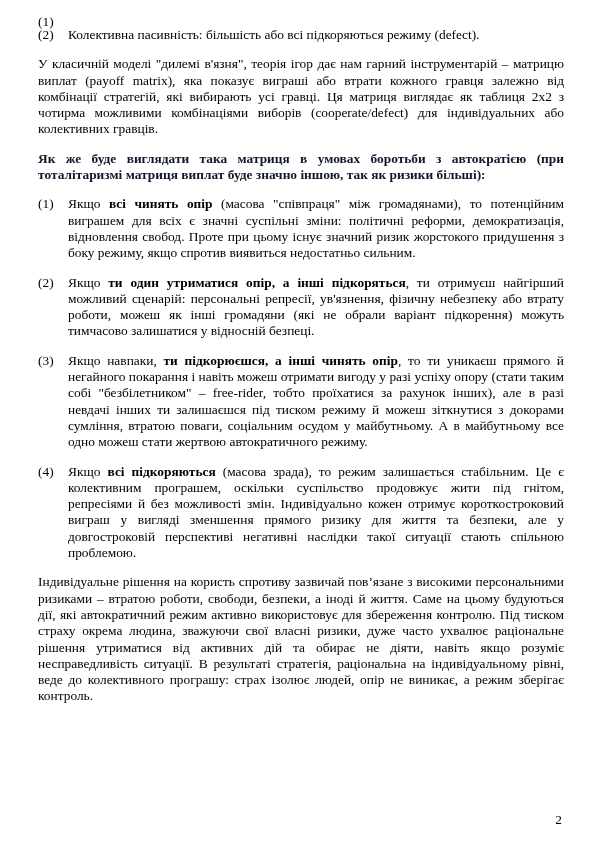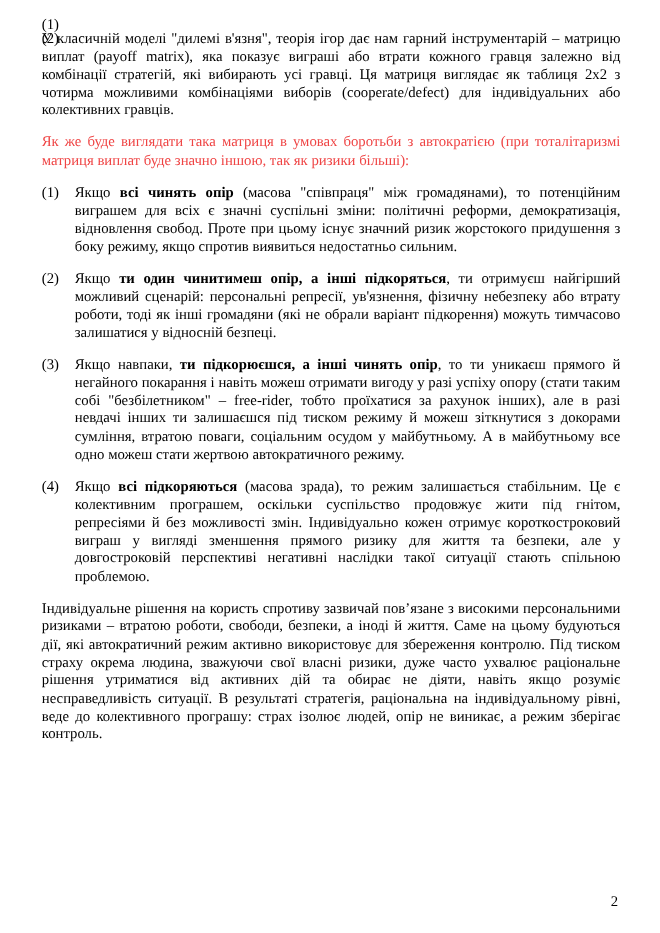--- a/index.html
+++ b/index.html
@@ -29,22 +29,22 @@
     padding-left: 30px;
     text-align: justify;
     margin: 0 0 13px 0;
   }
   .li .num {
     position: absolute;
     left: 0;
     top: 0;
   }
   .heading {
-    font-weight: normal;
-    color: #ef4444;
+    font-weight: bold;
+    color: #0f172a;
     text-align: justify;
     margin: 0 0 13px 0;
   }
   .bold-para {
     font-weight: bold;
     text-align: justify;
     margin: 0 0 13px 0;
   }
   .page-number {
     position: absolute;
@@ -58,34 +58,35 @@
 <body>
 
 <div class="page">
 
   <div class="li">
     <span class="num">(1)</span>
   </div>
 
   <div class="li">
     <span class="num">(2)</span>
+    <span>Колективна пасивність: більшість або всі підкоряються режиму (defect).</span>
   </div>
 
   <div class="para">У класичній моделі "дилемі в'язня", теорія ігор дає нам гарний інструментарій – матрицю виплат (payoff matrix), яка показує виграші або втрати кожного гравця залежно від комбінації стратегій, які вибирають усі гравці. Ця матриця виглядає як таблиця 2х2 з чотирма можливими комбінаціями виборів (cooperate/defect) для індивідуальних або колективних гравців.</div>
 
   <div class="heading">Як же буде виглядати така матриця в умовах боротьби з автократією (при тоталітаризмі матриця виплат буде значно іншою, так як ризики більші):</div>
 
   <div class="li">
     <span class="num">(1)</span>
     <span><span>Якщо </span><b>всі чинять опір</b><span> (масова "співпраця" між громадянами), то потенційним виграшем для всіх є значні суспільні зміни: політичні реформи, демократизація, відновлення свобод. Проте при цьому існує значний ризик жорстокого придушення з боку режиму, якщо спротив виявиться недостатньо сильним.</span></span>
   </div>
 
   <div class="li">
     <span class="num">(2)</span>
-    <span><span>Якщо </span><b>ти один чинитимеш опір, а інші підкоряться</b><span>, ти отримуєш найгірший можливий сценарій: персональні репресії, ув'язнення, фізичну небезпеку або втрату роботи, тоді як інші громадяни (які не обрали варіант підкорення) можуть тимчасово залишатися у відносній безпеці.</span></span>
+    <span><span>Якщо </span><b>ти один утриматися опір, а інші підкоряться</b><span>, ти отримуєш найгірший можливий сценарій: персональні репресії, ув'язнення, фізичну небезпеку або втрату роботи, можеш як інші громадяни (які не обрали варіант підкорення) можуть тимчасово залишатися у відносній безпеці.</span></span>
   </div>
 
   <div class="li">
     <span class="num">(3)</span>
     <span><span>Якщо навпаки, </span><b>ти підкорюєшся, а інші чинять опір</b><span>, то ти уникаєш прямого й негайного покарання і навіть можеш отримати вигоду у разі успіху опору (стати таким собі "безбілетником" – free-rider, тобто проїхатися за рахунок інших), але в разі невдачі інших ти залишаєшся під тиском режиму й можеш зіткнутися з докорами сумління, втратою поваги, соціальним осудом у майбутньому. А в майбутньому все одно можеш стати жертвою автократичного режиму.</span></span>
   </div>
 
   <div class="li">
     <span class="num">(4)</span>
     <span><span>Якщо </span><b>всі підкоряються</b><span> (масова зрада), то режим залишається стабільним. Це є колективним програшем, оскільки суспільство продовжує жити під гнітом, репресіями й без можливості змін. Індивідуально кожен отримує короткостроковий виграш у вигляді зменшення прямого ризику для життя та безпеки, але у довгостроковій перспективі негативні наслідки такої ситуації стають спільною проблемою.</span></span>

